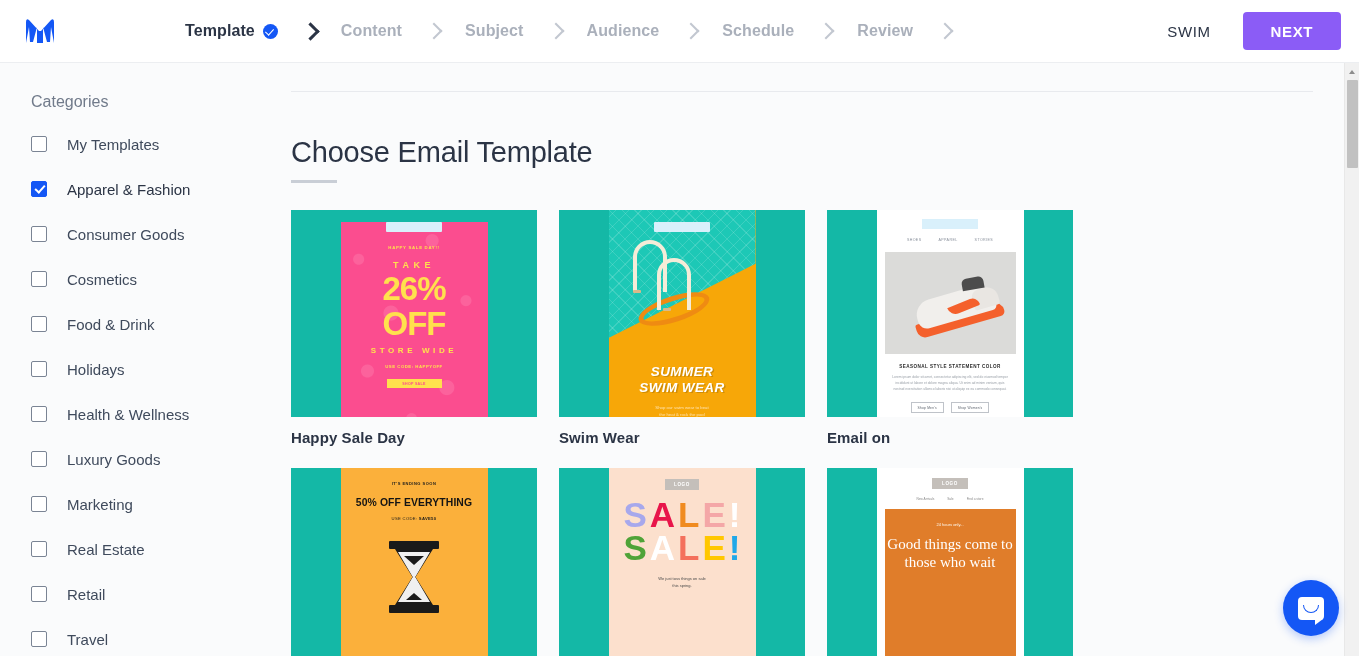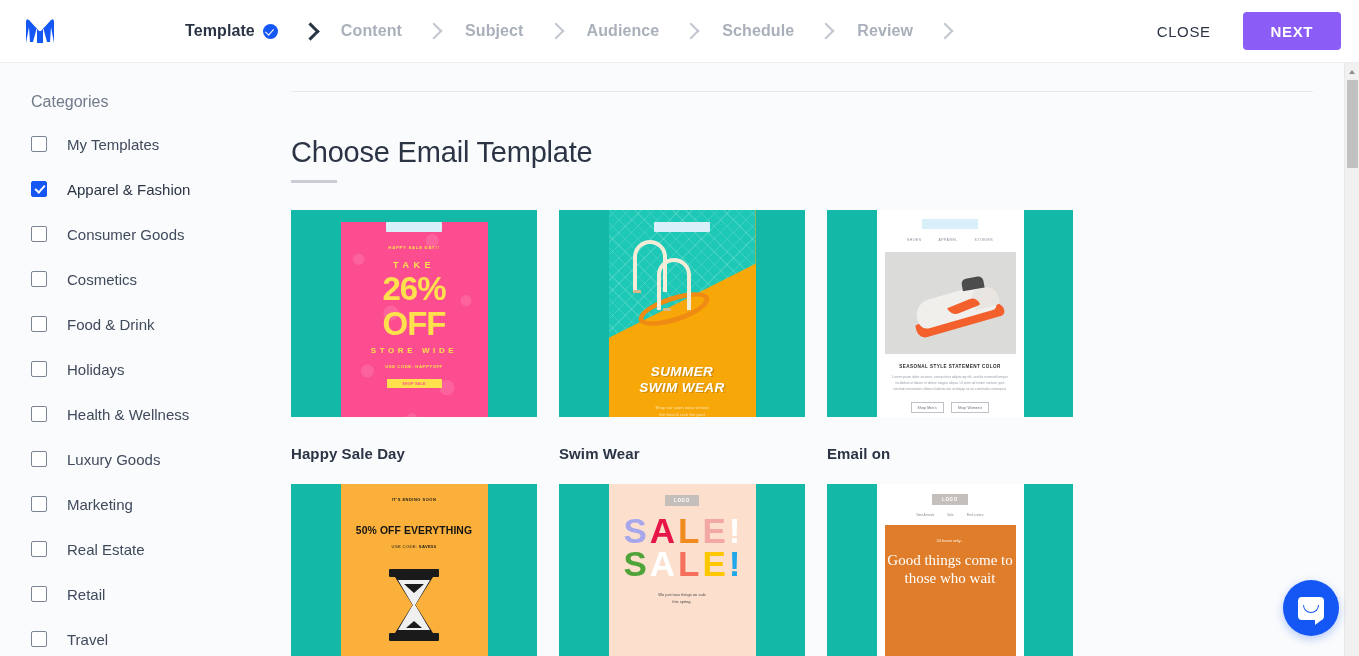--- a/index.html
+++ b/index.html
@@ -103,21 +103,21 @@
 
   .grid { display: flex; flex-wrap: wrap; margin-top: 27px; gap: 0 22px; }
   .card { width: 246px; margin-bottom: 22px; }
   .thumb {
     width: 246px; height: 207px; background: #14b8a6;
     display: flex; justify-content: center; overflow: hidden;
     position: relative; cursor: pointer;
   }
   .canvas { width: 147px; height: 207px; overflow: hidden; position: relative; }
   .card-title {
-    margin-top: 28px; font-size: 15px; font-weight: bold;
+    margin-top: 12px; font-size: 15px; font-weight: bold;
     color: #2b3445; letter-spacing: .1px;
   }
 
   
   .t1 { background: #fb4d8f; width: 100%; height: 100%; position: relative;
         background-image:
           radial-gradient(circle at 12% 18%, #fc629c 5px, transparent 6px),
           radial-gradient(circle at 62% 9%, #fc629c 6px, transparent 7px),
           radial-gradient(circle at 34% 44%, #fc629c 7px, transparent 8px),
           radial-gradient(circle at 85% 38%, #fc629c 5px, transparent 6px),
@@ -178,21 +178,21 @@
   .t3-p { text-align: center; font-size: 3.3px; color: #9aa0a8; line-height: 1.75;
           margin-top: 6px; padding: 0 6px; }
   .t3-btns { display: flex; justify-content: center; gap: 7px; margin-top: 10px; }
   .t3-btns span { border: 1px solid #bfc3c9; font-size: 3.3px; color: #5b626c;
                   padding: 2.5px 6px; letter-spacing: .2px; }
 
   
   .t4 { width: 100%; height: 100%; background: #fbb03b; padding-top: 13px; }
   .t4-s { text-align: center; font-size: 4px; color: #1c1c1c; letter-spacing: .5px; font-weight: bold; }
   .t4-h { text-align: center; font-size: 10.4px; color: #141414; font-weight: bold;
-          letter-spacing: .1px; margin-top: 23px; }
+          letter-spacing: .1px; margin-top: 11px; }
   .t4-c { text-align: center; font-size: 4.2px; color: #1c1c1c; margin-top: 8px; letter-spacing: .3px; }
   .t4-c b { font-weight: bold; }
   .hg { width: 50px; margin: 20px auto 0; position: relative; }
   .hg-cap { height: 8px; background: #1a1a1a; border-radius: 1px; }
   .hg-body { height: 56px; background: #1a1a1a; margin: 0 6px; position: relative;
              clip-path: polygon(0 0,100% 0,54% 50%,100% 100%,0 100%,46% 50%); }
   .hg-in { position: absolute; inset: 3px 3px; background: #f0f0f0;
            clip-path: polygon(0 0,100% 0,54% 50%,100% 100%,0 100%,46% 50%); }
   .hg-sand { position: absolute; left: 9px; top: 7px; width: 20px; height: 9px;
              background: #1a1a1a; clip-path: polygon(0 0,100% 0,50% 100%); }
@@ -294,21 +294,21 @@
     </div>
     <span class="chev"></span>
 
     <div class="step">
       <span>Review</span>
     </div>
     <span class="chev"></span>
   </div>
 
   <div class="topright">
-    <button class="close-btn">CLOSE</button>
+    <button class="close-btn">SWIM</button>
     <button class="next-btn">NEXT</button>
   </div>
 </div>
 
 <div class="sidebar">
   <div class="sidebar-title">Categories</div>
 
   <div class="cat-item">
     <span class="cbox"></span>
     <span class="cat-label">My Templates</span>

